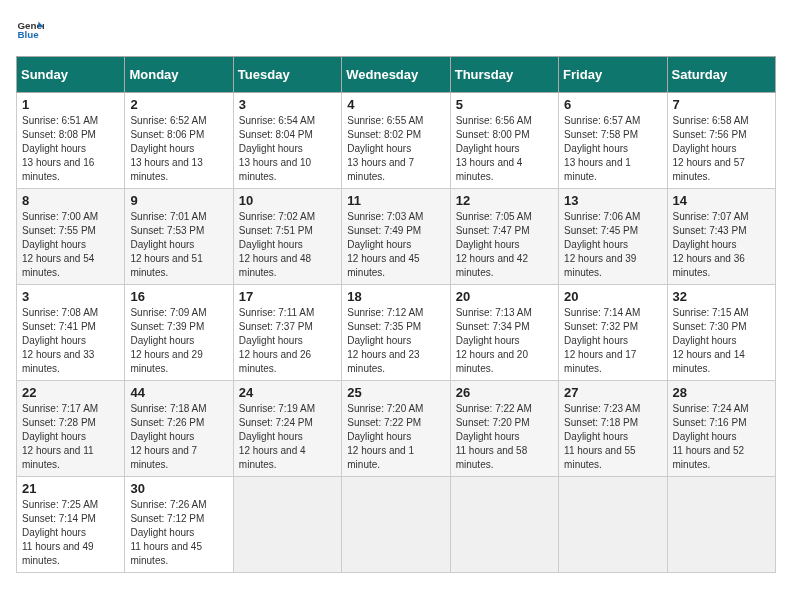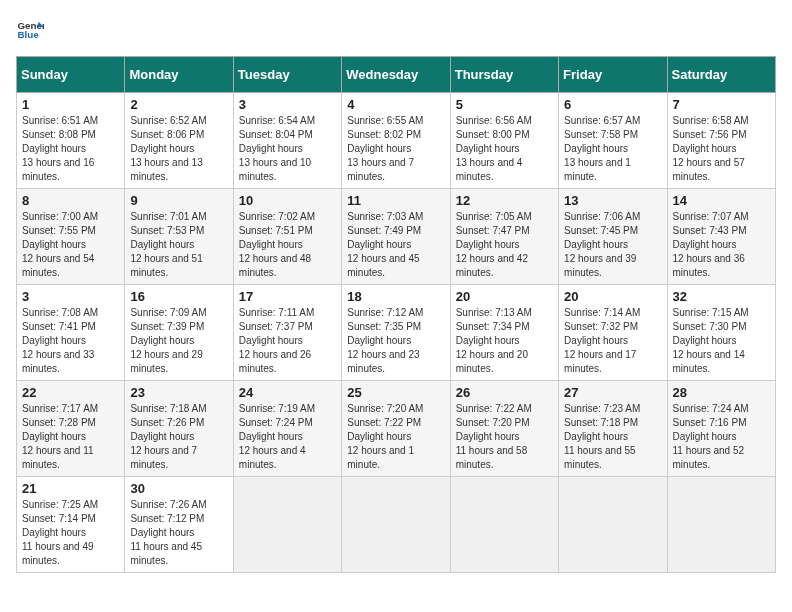--- a/index.html
+++ b/index.html
@@ -197,21 +197,21 @@
         <span class="day-num">32</span>
         <span class="day-info">Sunrise: 7:15 AM<br>Sunset: 7:30 PM<br>Daylight hours<br>12 hours and 14 minutes.</span>
       </td>
       </tr>
       <tr>
         <td>
         <span class="day-num">22</span>
         <span class="day-info">Sunrise: 7:17 AM<br>Sunset: 7:28 PM<br>Daylight hours<br>12 hours and 11 minutes.</span>
       </td>
         <td>
-        <span class="day-num">23</span>
+        <span class="day-num">44</span>
         <span class="day-info">Sunrise: 7:18 AM<br>Sunset: 7:26 PM<br>Daylight hours<br>12 hours and 7 minutes.</span>
       </td>
         <td>
         <span class="day-num">24</span>
         <span class="day-info">Sunrise: 7:19 AM<br>Sunset: 7:24 PM<br>Daylight hours<br>12 hours and 4 minutes.</span>
       </td>
         <td>
         <span class="day-num">25</span>
         <span class="day-info">Sunrise: 7:20 AM<br>Sunset: 7:22 PM<br>Daylight hours<br>12 hours and 1 minute.</span>
       </td>

